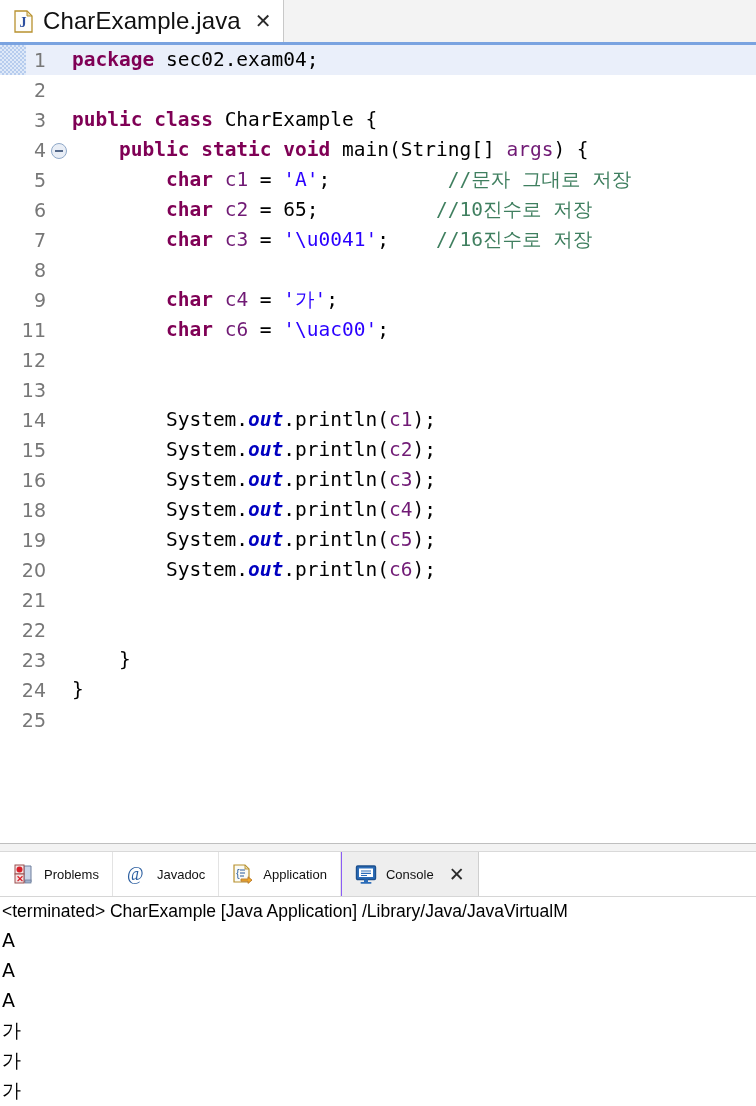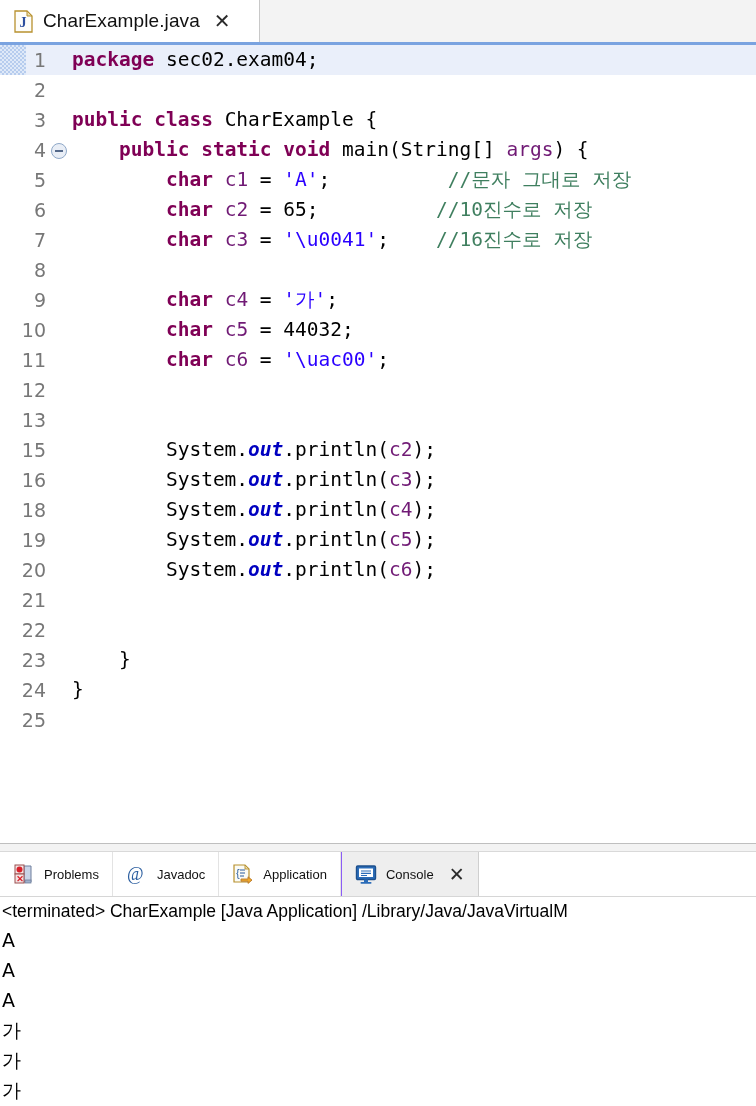--- a/index.html
+++ b/index.html
@@ -37,21 +37,21 @@
     background: #ffffff;
     border-right: 1px solid #c8c8c8;
     display: flex;
     align-items: center;
     padding: 0 12px 0 14px;
     gap: 10px;
     min-width: 260px;
     box-sizing: border-box;
   }
   .editor-tab .tab-label {
-    font-size: 19px;
+    font-size: 24px;
     color: #111111;
     letter-spacing: 0.1px;
     white-space: nowrap;
   }
   .editor-tab .tab-close {
     font-size: 20px;
     color: #2b2b2b;
     line-height: 1;
     padding-left: 4px;
     cursor: default;
@@ -285,38 +285,38 @@
         <div class="lineno">8</div>
         <div class="fold"></div>
         <div class="code-text"></div>
       </div>
       <div class="code-line">
         <div class="lineno">9</div>
         <div class="fold"></div>
         <div class="code-text"><span>        </span><span class="kw">char</span><span> </span><span class="param">c4</span><span> = </span><span class="str">'가'</span><span>;</span></div>
       </div>
       <div class="code-line">
-        <div class="lineno">10</div>
-        <div class="fold"></div>
-        <div class="code-text"><span>        </span><span class="kw">char</span><span> </span><span class="param">c5</span><span> = 44032;</span></div>
-      </div>
-      <div class="code-line">
         <div class="lineno">11</div>
         <div class="fold"></div>
         <div class="code-text"><span>        </span><span class="kw">char</span><span> </span><span class="param">c6</span><span> = </span><span class="str">'\uac00'</span><span>;</span></div>
       </div>
       <div class="code-line">
         <div class="lineno">12</div>
         <div class="fold"></div>
         <div class="code-text"></div>
       </div>
       <div class="code-line">
         <div class="lineno">13</div>
         <div class="fold"></div>
         <div class="code-text"></div>
+      </div>
+      <div class="code-line">
+        <div class="lineno">14</div>
+        <div class="fold"></div>
+        <div class="code-text"><span>        System.</span><span class="fld">out</span><span>.println(</span><span class="param">c1</span><span>);</span></div>
       </div>
       <div class="code-line">
         <div class="lineno">15</div>
         <div class="fold"></div>
         <div class="code-text"><span>        System.</span><span class="fld">out</span><span>.println(</span><span class="param">c2</span><span>);</span></div>
       </div>
       <div class="code-line">
         <div class="lineno">16</div>
         <div class="fold"></div>
         <div class="code-text"><span>        System.</span><span class="fld">out</span><span>.println(</span><span class="param">c3</span><span>);</span></div>

